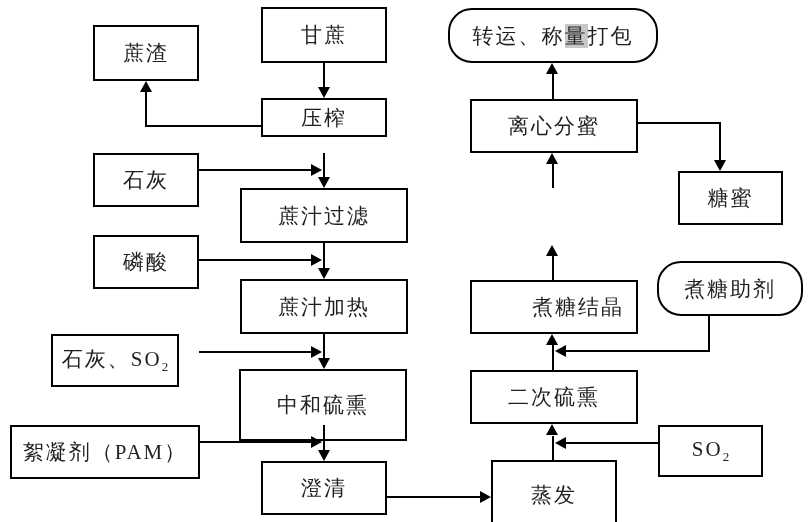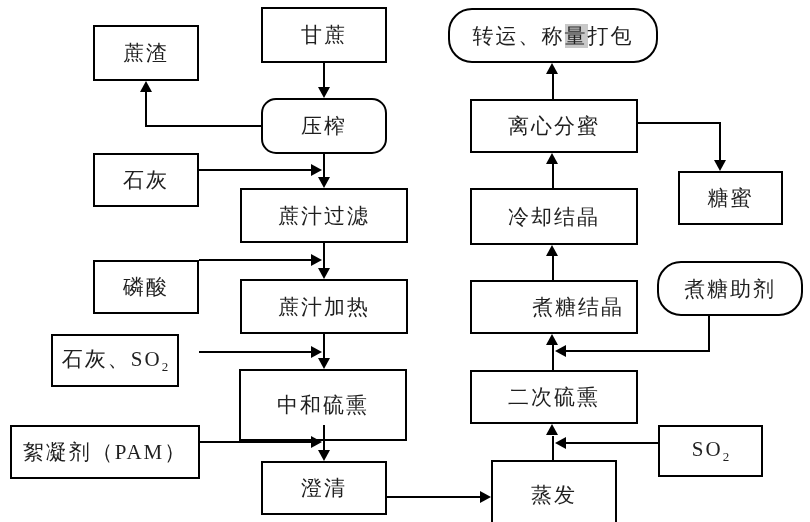--- a/index.html
+++ b/index.html
@@ -22,30 +22,30 @@
 <body>
 
 <div class="canvas">
 
   <div class="node" style="left:93px;top:25px;width:106px;height:56px;">
     <span class="lbl">蔗渣</span>
   </div>
   <div class="node" style="left:261px;top:7px;width:126px;height:56px;">
     <span class="lbl">甘蔗</span>
   </div>
-  <div class="node" style="left:261px;top:98px;width:126px;height:56px;border-radius:15px;">
+  <div class="node" style="left:261px;top:98px;width:126px;height:39px;">
     <span class="lbl">压榨</span>
   </div>
   <div class="node" style="left:93px;top:153px;width:106px;height:54px;">
     <span class="lbl">石灰</span>
   </div>
   <div class="node" style="left:240px;top:188px;width:168px;height:55px;">
     <span class="lbl">蔗汁过滤</span>
   </div>
-  <div class="node" style="left:93px;top:260px;width:106px;height:54px;">
+  <div class="node" style="left:93px;top:235px;width:106px;height:54px;">
     <span class="lbl">磷酸</span>
   </div>
   <div class="node" style="left:240px;top:279px;width:168px;height:55px;">
     <span class="lbl">蔗汁加热</span>
   </div>
   <div class="node" style="left:51px;top:334px;width:128px;height:53px;">
     <span class="lbl"><span>石灰、SO</span><sub class="sb">2</sub></span>
   </div>
   <div class="node" style="left:239px;top:369px;width:168px;height:72px;">
     <span class="lbl">中和硫熏</span>
@@ -63,23 +63,20 @@
     <span class="lbl"><span>SO</span><sub class="sb">2</sub></span>
   </div>
   <div class="node" style="left:470px;top:370px;width:168px;height:54px;justify-content:center;">
     <span class="lbl">二次硫熏</span>
   </div>
   <div class="node" style="left:657px;top:261px;width:146px;height:55px;border-radius:24px;">
     <span class="lbl">煮糖助剂</span>
   </div>
   <div class="node" style="left:470px;top:280px;width:168px;height:54px;padding-left:48px;">
     <span class="lbl">煮糖结晶</span>
-  </div>
-  <div class="node" style="left:470px;top:188px;width:168px;height:57px;">
-    <span class="lbl">冷却结晶</span>
   </div>
   <div class="node" style="left:470px;top:99px;width:168px;height:54px;">
     <span class="lbl">离心分蜜</span>
   </div>
   <div class="node" style="left:678px;top:171px;width:105px;height:54px;">
     <span class="lbl">糖蜜</span>
   </div>
   <div class="node" style="left:448px;top:8px;width:210px;height:55px;border-radius:24px;">
     <span class="lbl"><span>转运、称</span><span class="hl">量</span><span>打包</span></span>
   </div>

